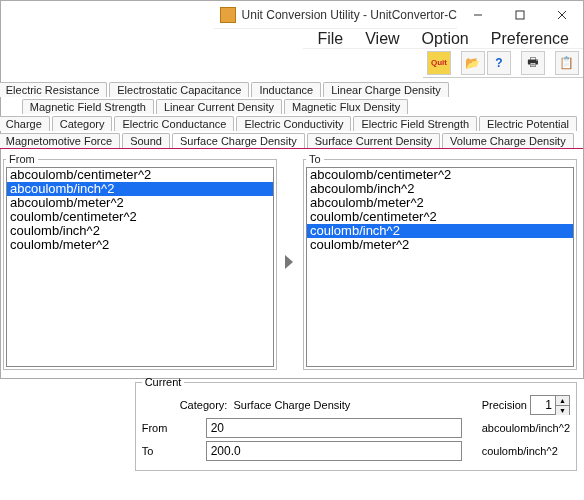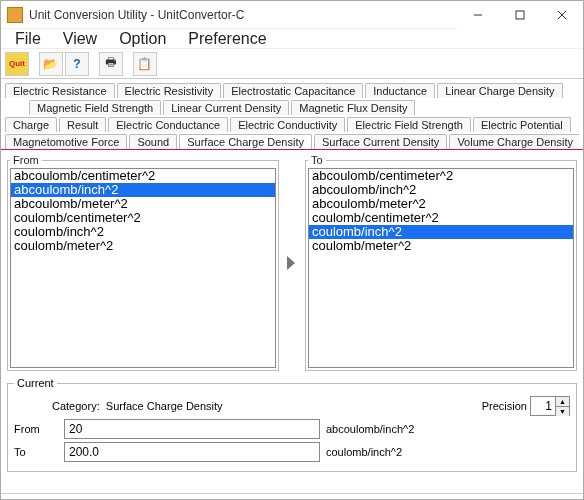--- a/index.html
+++ b/index.html
@@ -7,25 +7,26 @@
   body {
     font-family: "Segoe UI", Tahoma, Arial, sans-serif;
     font-size: 11px;
     background: #fff;
     width: 584px;
     height: 500px;
     overflow: hidden;
   }
   .window {
     width: 584px;
-    height: 500px;
+    height: 379px;
     border: 1px solid #aaa;
     background: #fff;
     display: flex;
     flex-direction: column;
+    align-items: flex-end;
   }
   
   .titlebar {
     height: 28px;
     display: flex;
     align-items: center;
     background: #fff;
     border-bottom: 1px solid #eee;
   }
   .ticon {
@@ -153,21 +154,21 @@
   fieldset.resfs {
     border: 1px solid #bbb;
     margin: 0;
     padding: 4px 6px 6px 6px;
   }
   fieldset.resfs > legend { font-size: 11px; padding: 0 3px; }
   .resrow {
     display: flex;
     align-items: center;
     margin: 3px 0;
-    gap: 6px;
+    gap: 20px;
   }
   .reslabel { width: 32px; text-align: left; }
   .catline { margin-left: 38px; display:flex; align-items:center; }
   .restext {
     width: 256px;
     height: 20px;
     border: 1px solid #888;
     padding: 1px 4px;
     font-size: 12px;
     background: #fff;
@@ -240,33 +241,32 @@
       </div>
     <div class="tsep"></div>
     <div class="tbtn">
         <span>📋</span>
       </div>
   </div>
 
   <div class="tabs">
     <div class="tabrow" id="tabrow1">
         <div class="tab">Electric Resistance</div>
-        <div class="tab">Electric Resistivity</div>
         <div class="tab">Electrostatic Capacitance</div>
         <div class="tab">Inductance</div>
         <div class="tab">Linear Charge Density</div>
       </div>
     <div class="tabrow" style="padding-left:24px" id="tabrow2">
         <div class="tab">Magnetic Field Strength</div>
         <div class="tab">Linear Current Density</div>
         <div class="tab">Magnetic Flux Density</div>
       </div>
     <div class="tabrow" id="tabrow3">
         <div class="tab">Charge</div>
-        <div class="tab">Result</div>
+        <div class="tab">Category</div>
         <div class="tab">Electric Conductance</div>
         <div class="tab">Electric Conductivity</div>
         <div class="tab">Electric Field Strength</div>
         <div class="tab">Electric Potential</div>
       </div>
     <div class="tabrow" id="tabrow4">
         <div class="tab">Magnetomotive Force</div>
         <div class="tab">Sound</div>
         <div class="tab active">Surface Charge Density</div>
         <div class="tab">Surface Current Density</div>

